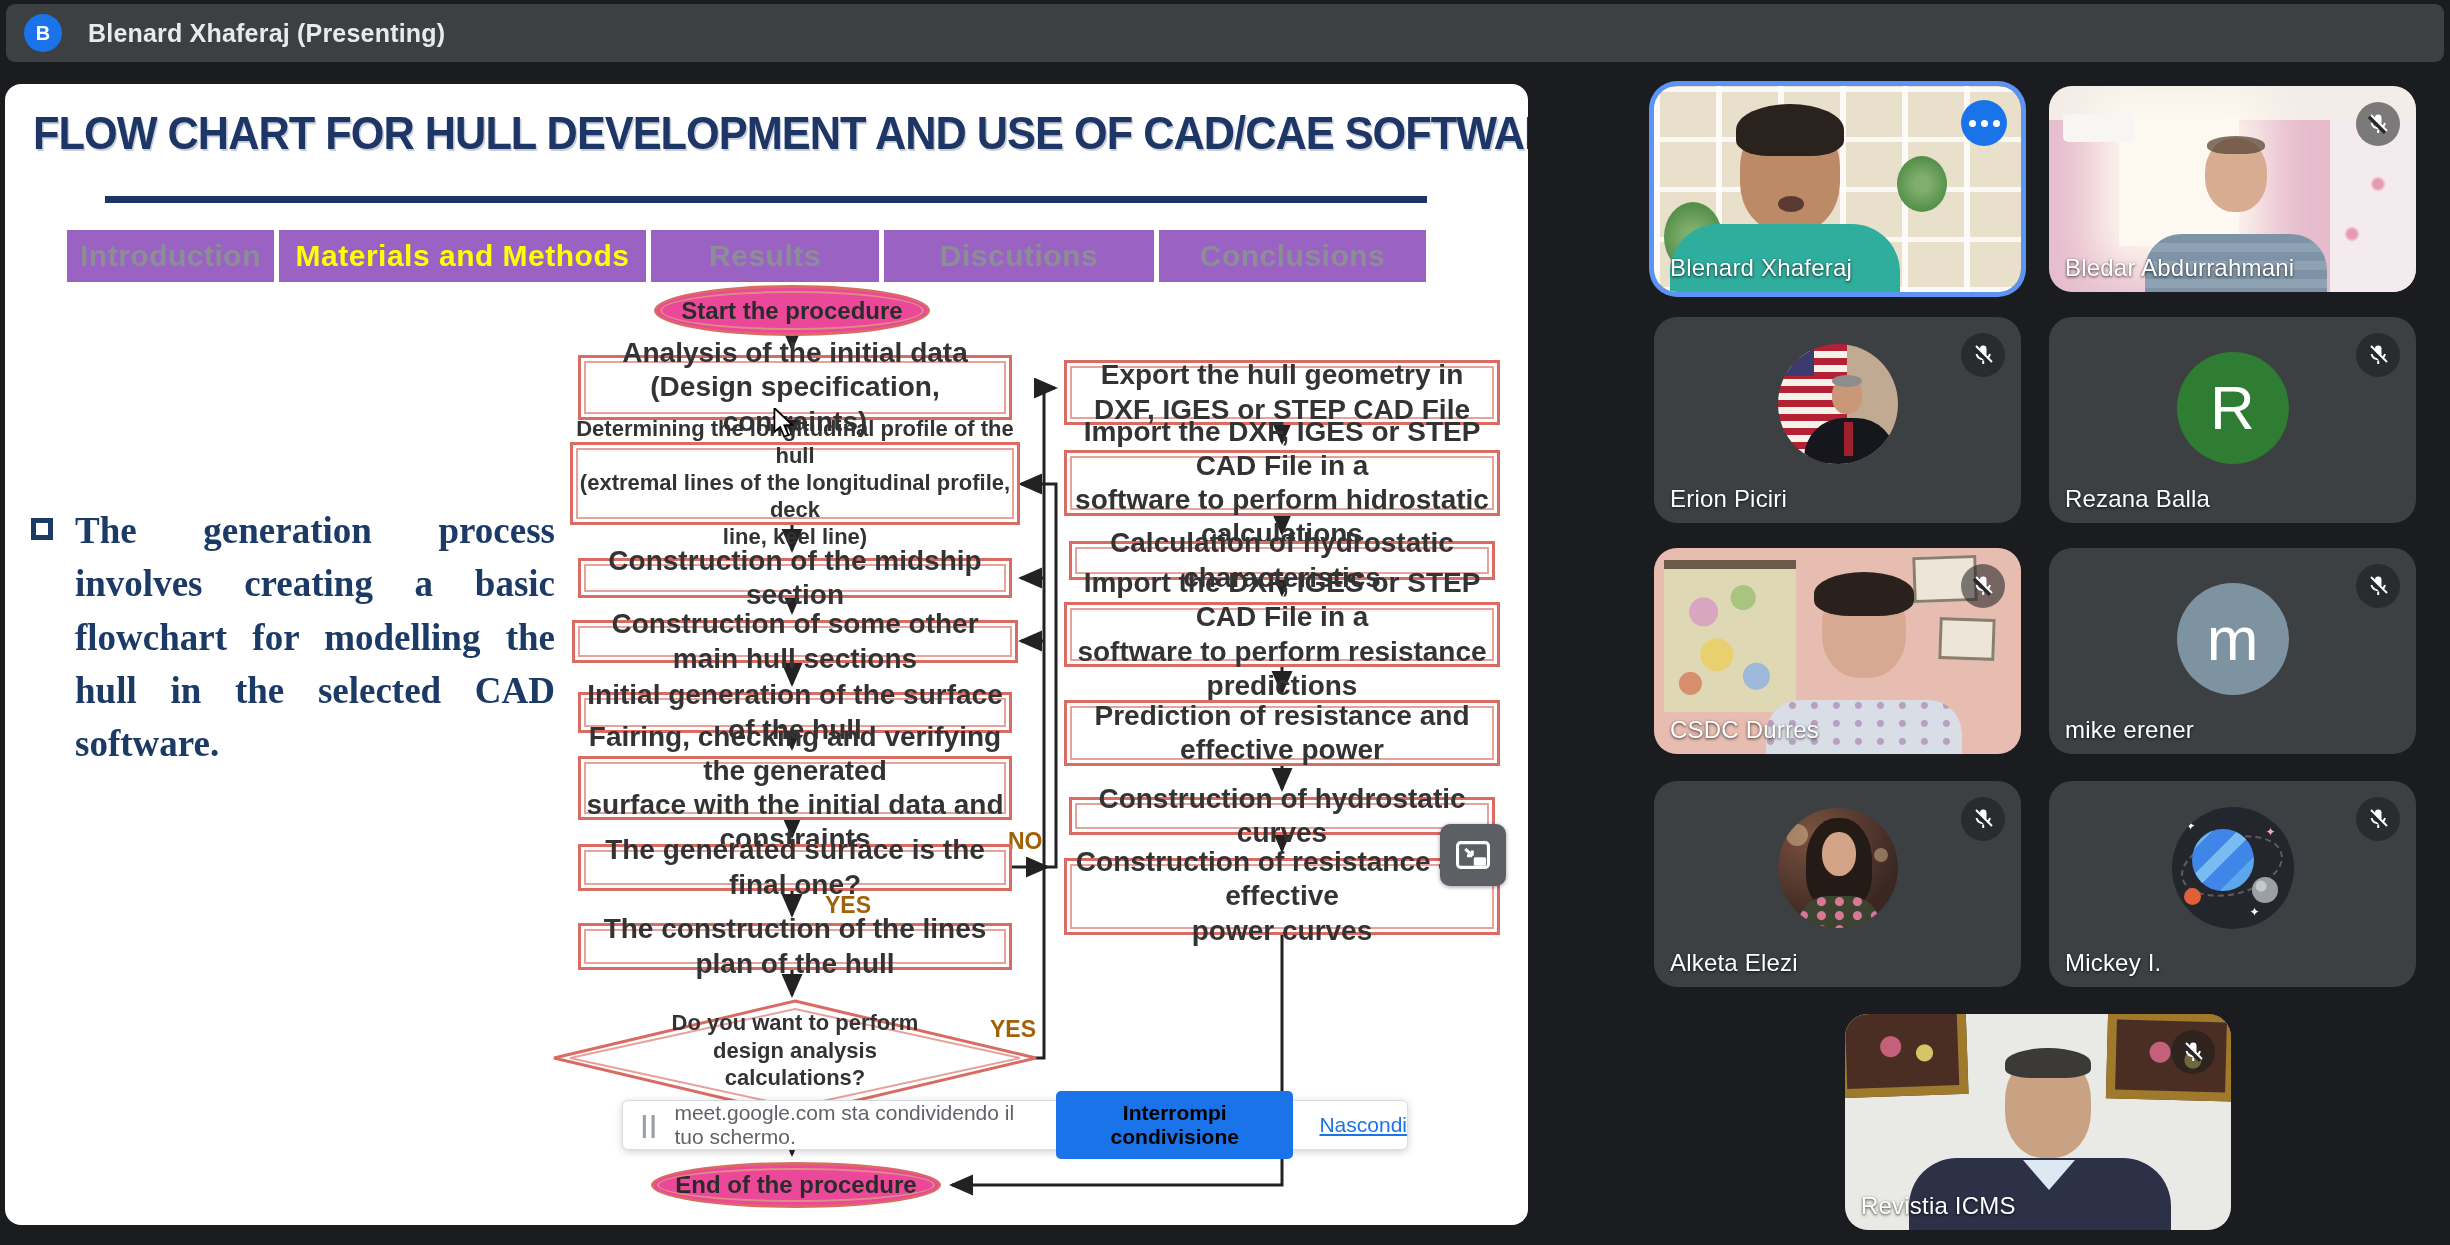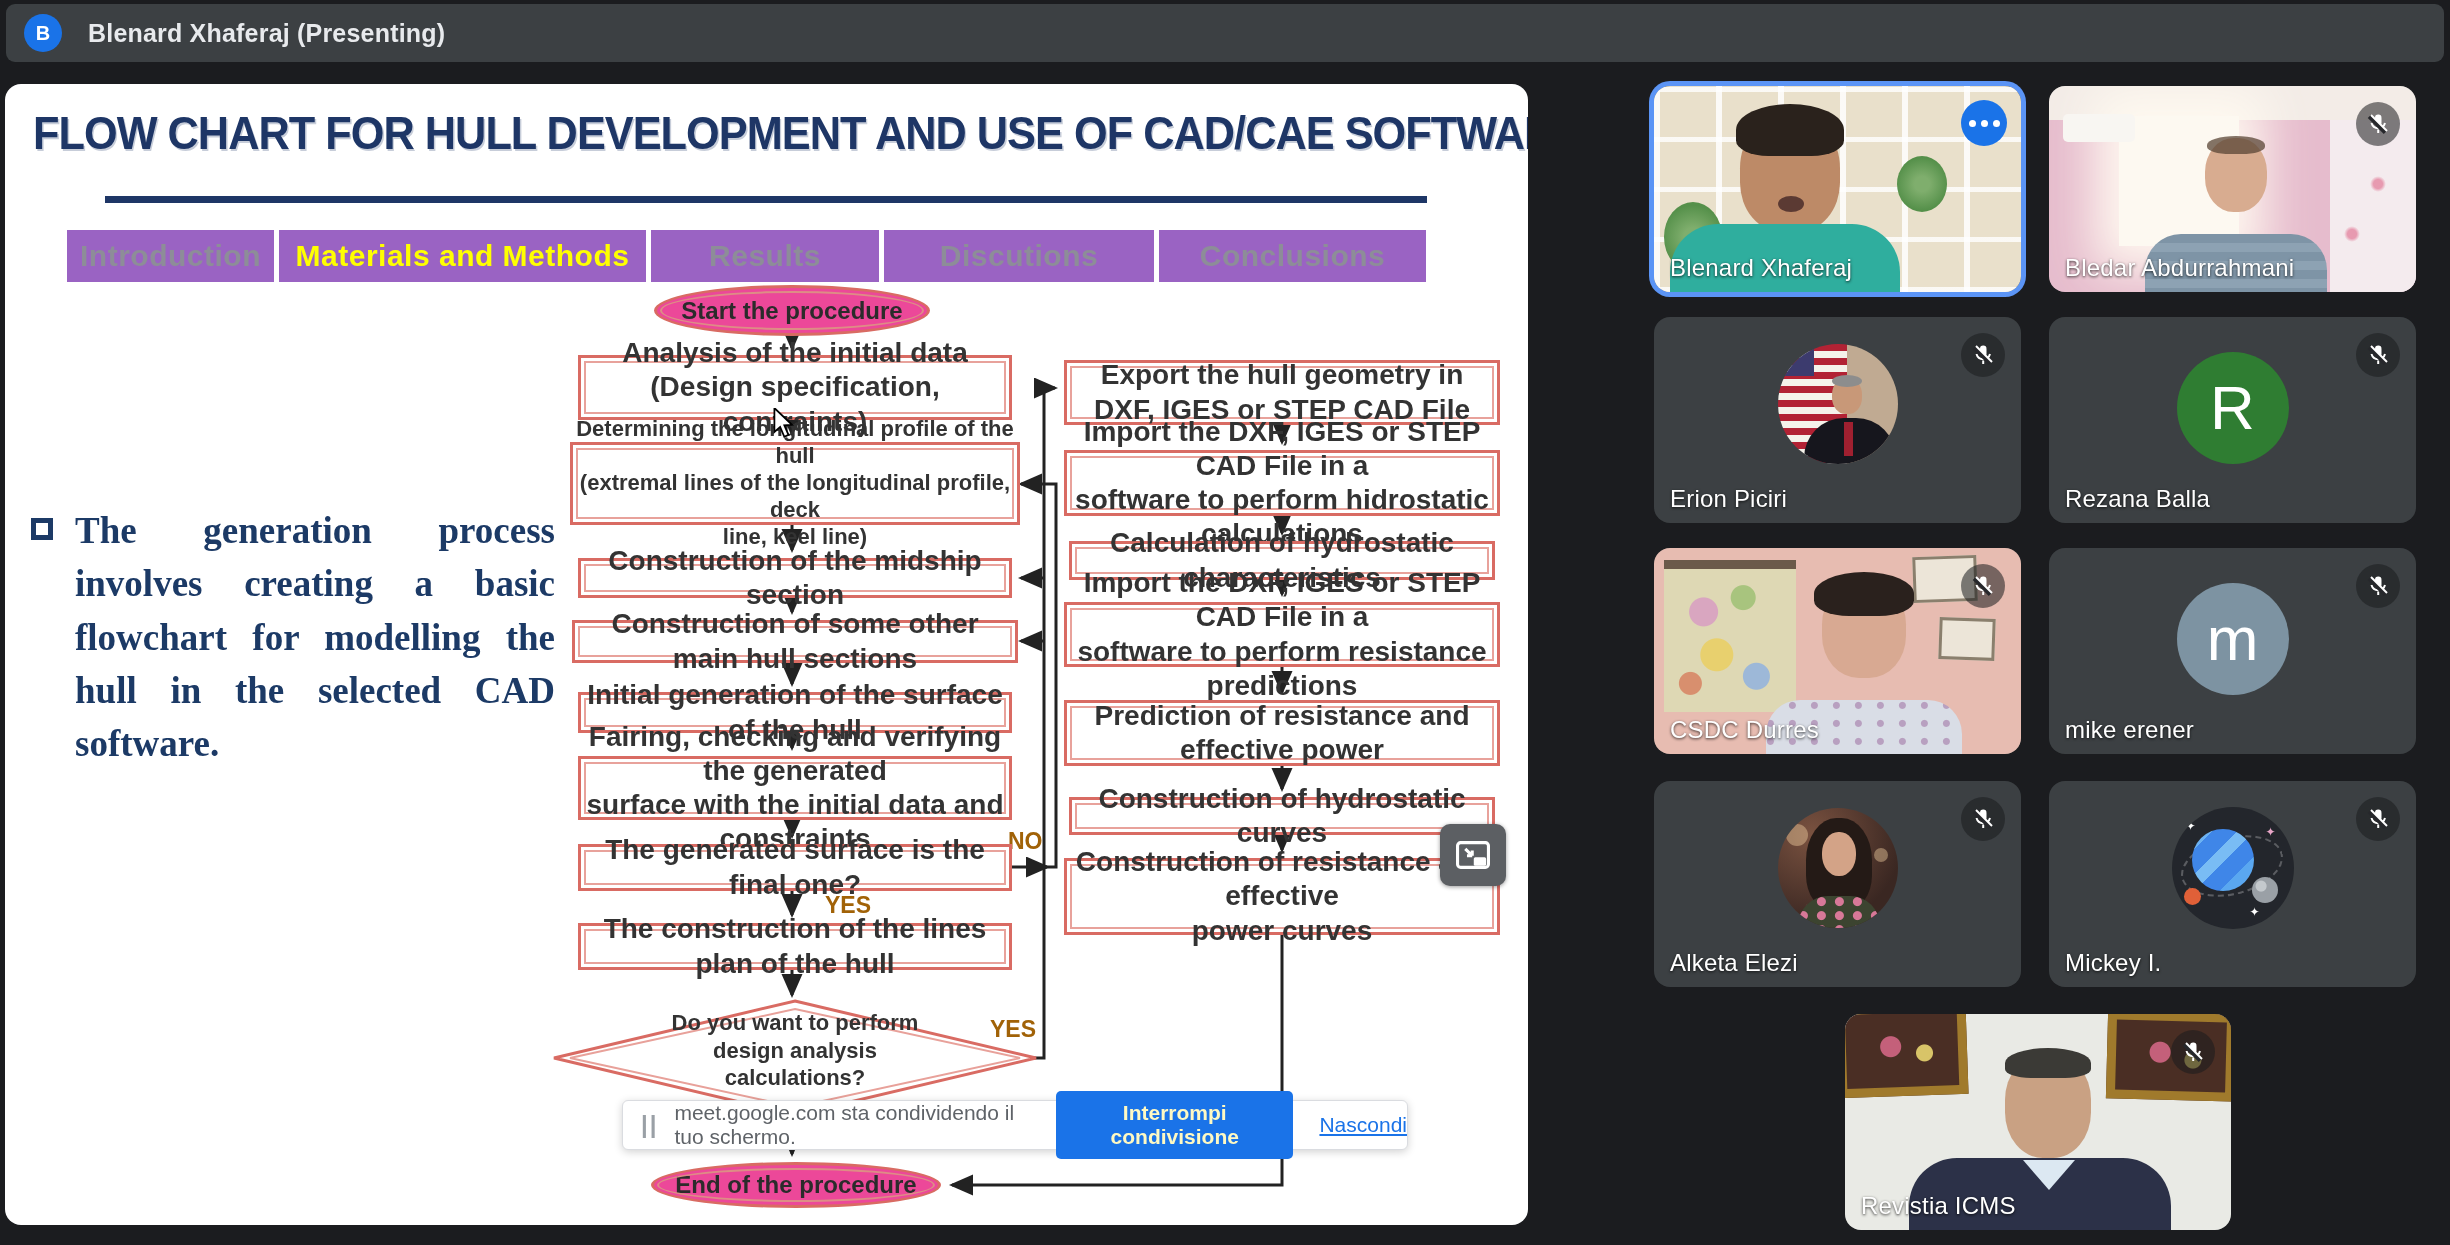--- a/index.html
+++ b/index.html
@@ -51,34 +51,34 @@
   .diamond-wrap { position:absolute; left:545px; top:915px; width:490px; height:120px; z-index:2; }
   .diamond-text { position:absolute; left:95px; top:10px; width:300px; text-align:center;
     font-weight:bold; font-size:22px; line-height:1.25; color:#333; white-space:pre-line; }
 
   
   .share-banner { position:absolute; left:617px; top:1016px; width:786px; height:50px;
     background:#fff; border:1px solid #dadce0; border-radius:6px; z-index:6;
     display:flex; align-items:center; box-shadow:0 2px 8px rgba(0,0,0,.18); }
   .grip { color:#9aa0a6; font-size:24px; font-weight:bold; margin:0 16px 0 18px; letter-spacing:2px; }
   .share-msg { color:#5f6368; font-size:21px; }
-  .stop-share-btn { margin-left:22px; background:#1a73e8; color:#fef9c3; border:none;
+  .stop-share-btn { margin-left:22px; background:#1a73e8; color:#000000; border:none;
     font-family:inherit; font-size:21px; font-weight:bold; padding:10px 27px;
     border-radius:5px; cursor:pointer; }
   .hide-link { margin-left:26px; color:#1a73e8; font-size:21px; text-decoration:underline; cursor:pointer; }
 
   
   .pip-btn { position:absolute; left:1440px; top:824px; width:66px; height:62px;
     background:#5c5f63; border-radius:10px; z-index:7; display:flex;
     align-items:center; justify-content:center; box-shadow:0 1px 4px rgba(0,0,0,.4); }
   .cursor { position:absolute; left:770px; top:408px; z-index:9; }
 
   
   .tile { position:absolute; width:367px; height:206px; background:#3c4043;
-    border-radius:16px; overflow:hidden; }
+    border-radius:23px; overflow:hidden; }
   .tile.active-speaker { box-shadow:0 0 0 5px #5b94f5; }
   .tile .name { position:absolute; left:16px; bottom:10px; color:#fff; font-size:24px;
     z-index:5; text-shadow:0 1px 3px rgba(0,0,0,.8); letter-spacing:.2px; }
   .mic-off { position:absolute; top:16px; right:16px; width:44px; height:44px; z-index:5;
     background:rgba(26,27,30,.55); border-radius:50%; display:flex; align-items:center; justify-content:center; }
   .menu-btn { position:absolute; top:14px; right:14px; width:46px; height:46px; z-index:5;
     background:#1a73e8; border-radius:50%; display:flex; align-items:center; justify-content:center; gap:5px; }
   .menu-btn i { width:7px; height:7px; background:#fff; border-radius:50%; }
 
   .avatar-circle { position:absolute; left:50%; top:44%; transform:translate(-50%,-50%);

